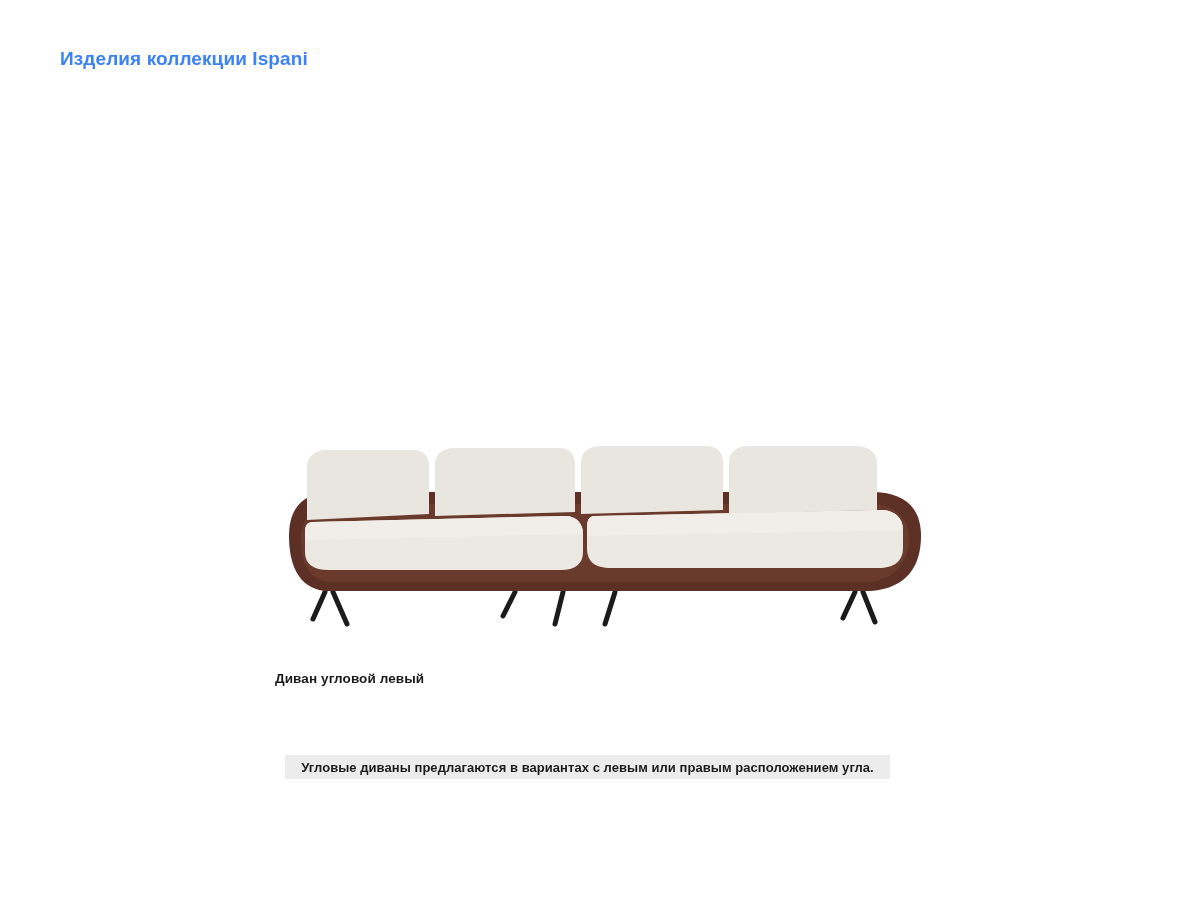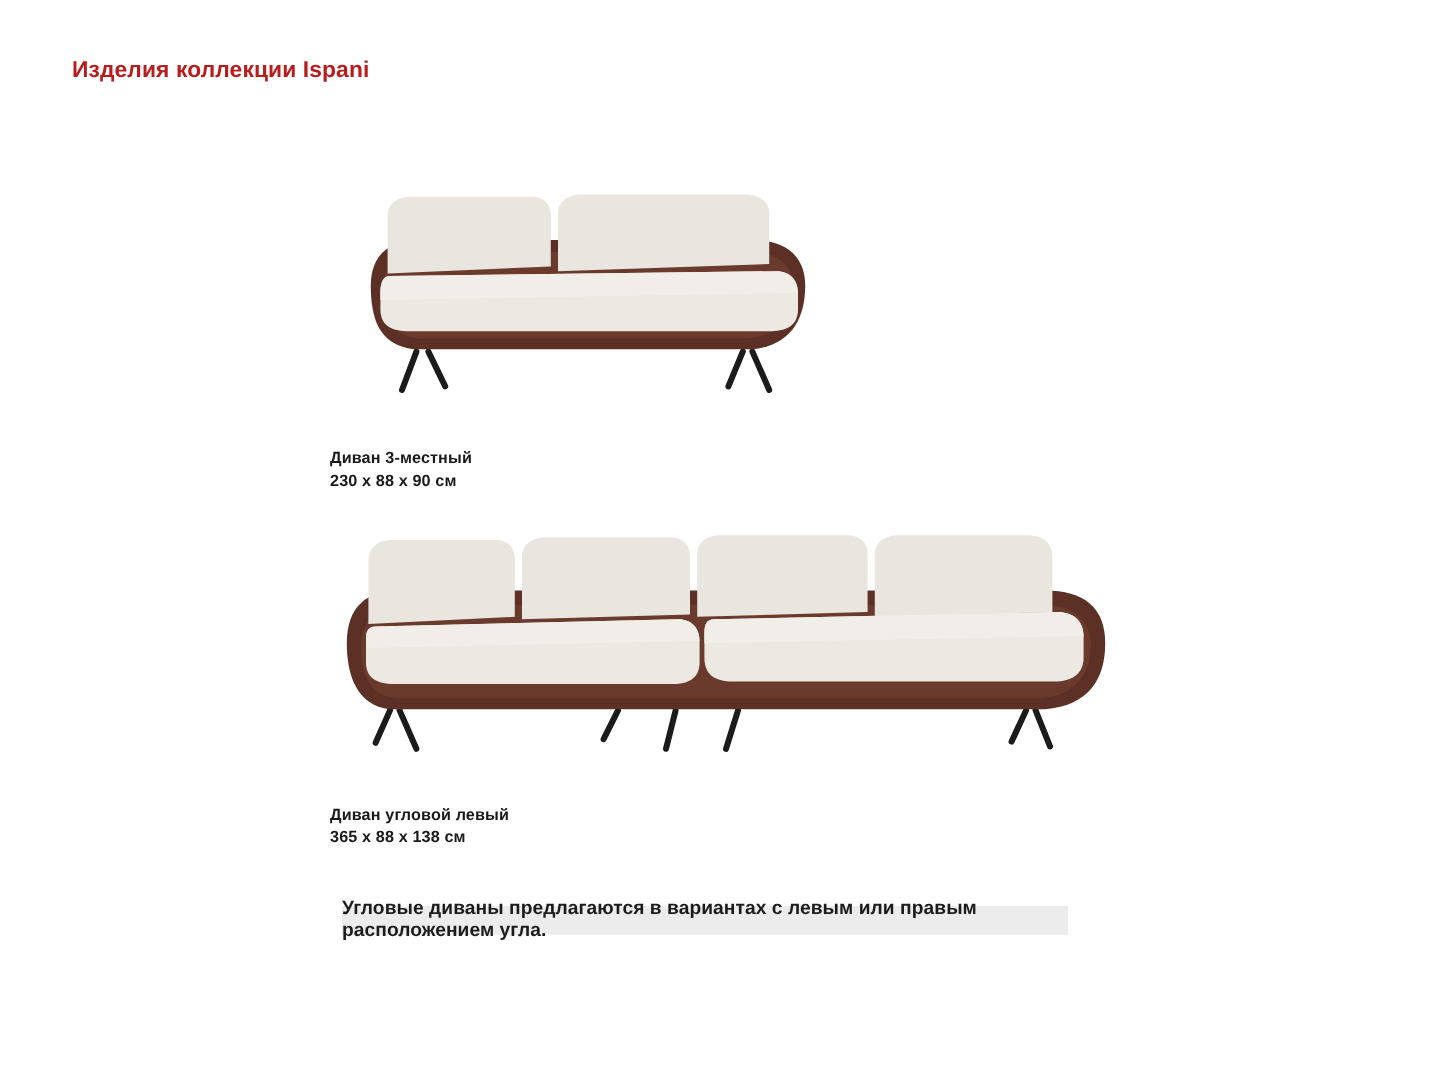--- a/index.html
+++ b/index.html
@@ -22,21 +22,21 @@
     height: 900px;
   }
 
   .page-title {
     position: absolute;
     left: 60px;
     top: 48px;
     font-size: 19px;
     font-weight: 700;
     letter-spacing: 0.1px;
-    color: #b91c1c;
+    color: #3b82f6;
   }
 
   
   .product {
     position: absolute;
   }
 
   .caption {
     font-size: 13.5px;
     font-weight: 700;
@@ -52,62 +52,35 @@
   .note {
     position: absolute;
     left: 285px;
     top: 755px;
     width: 605px;
     height: 24px;
     background: #ececec;
     display: flex;
     align-items: center;
     justify-content: center;
-    font-size: 16px;
+    font-size: 13px;
     font-weight: 700;
     color: #1c1c1c;
     letter-spacing: 0.05px;
   }
 
   svg { display: block; }
 </style>
 </head>
 <body>
 
 <div class="page">
 
   <div class="page-title">Изделия коллекции Ispani</div>
 
-  <div class="product" style="left:275px; top:160px; width:430px;">
-    <div>
-      <svg width="430" height="190" viewBox="0 0 430 190">
-
-        <g stroke="#1b1b1b" stroke-width="5" stroke-linecap="round" fill="none">
-          <line x1="72" y1="133" x2="60" y2="165"></line>
-          <line x1="82" y1="133" x2="96" y2="162"></line>
-          <line x1="352" y1="133" x2="366" y2="165"></line>
-          <line x1="344" y1="133" x2="332" y2="162"></line>
-        </g>
-
-        <path d="M34,78 C34,52 50,40 74,40 L352,40 C378,40 396,52 396,78 C396,106 384,128 352,131 L70,131 C40,128 34,104 34,78 Z" fill="#5d3026"></path>
-
-        <path d="M44,80 C44,60 58,50 78,50 L350,50 C372,50 386,60 386,80 C386,102 374,120 348,122 L74,122 C48,120 44,98 44,80 Z" fill="#6a3a2d"></path>
-
-        <path d="M48,20 C48,10 56,4 68,4 L168,4 C178,4 184,10 184,20 L184,62 L48,68 Z" fill="#e9e5df"></path>
-        <path d="M190,18 C190,8 198,2 210,2 L346,2 C358,2 366,8 366,18 L366,60 L190,66 Z" fill="#e9e5df"></path>
-
-        <path d="M50,70 L372,66 C384,66 390,74 390,84 L390,98 C390,110 382,116 368,116 L64,116 C50,116 42,110 42,98 L42,84 C42,76 44,70 50,70 Z" fill="#ece8e2"></path>
-        <path d="M50,70 L372,66 C384,66 390,74 390,84 L42,90 L42,84 C42,76 44,70 50,70 Z" fill="#f1eee9"></path>
-      </svg>
-    </div>
-    <div class="caption" style="margin-top:22px;">
-      <span>Диван 3-местный</span>
-      <span class="dims">230 x 88 x 90 см</span>
-    </div>
-  </div>
 
 
   <div class="product" style="left:275px; top:444px; width:680px;">
     <div>
       <svg width="680" height="205" viewBox="0 0 680 205">
 
         <g stroke="#1b1b1b" stroke-width="5" stroke-linecap="round" fill="none">
           <line x1="50" y1="148" x2="38" y2="175"></line>
           <line x1="58" y1="148" x2="72" y2="180"></line>
           <line x1="240" y1="148" x2="228" y2="172"></line>
@@ -126,21 +99,20 @@
         <path d="M454,18 C454,8 462,2 474,2 L580,2 C594,2 602,8 602,20 L602,66 L454,70 Z" fill="#e9e5df"></path>
 
         <path d="M38,78 L290,72 C302,72 308,80 308,90 L308,108 C308,120 300,126 286,126 L54,126 C38,126 30,120 30,108 L30,88 C30,82 32,78 38,78 Z" fill="#ece8e2"></path>
         <path d="M38,78 L290,72 C302,72 308,80 308,90 L30,96 L30,88 C30,82 32,78 38,78 Z" fill="#f1eee9"></path>
         <path d="M320,72 L606,66 C620,66 628,74 628,86 L628,104 C628,118 618,124 604,124 L336,124 C320,124 312,118 312,104 L312,84 C312,76 314,72 320,72 Z" fill="#ece8e2"></path>
         <path d="M320,72 L606,66 C620,66 628,74 628,86 L312,92 L312,84 C312,76 314,72 320,72 Z" fill="#f1eee9"></path>
       </svg>
     </div>
     <div class="caption" style="margin-top:20px;">
       <span>Диван угловой левый</span>
-      <span class="dims">365 x 88 x 138 см</span>
     </div>
   </div>
 
   <div class="note">
     <span>Угловые диваны предлагаются в вариантах с левым или правым расположением угла.</span>
   </div>
 
 </div>
 
 </body></html>

